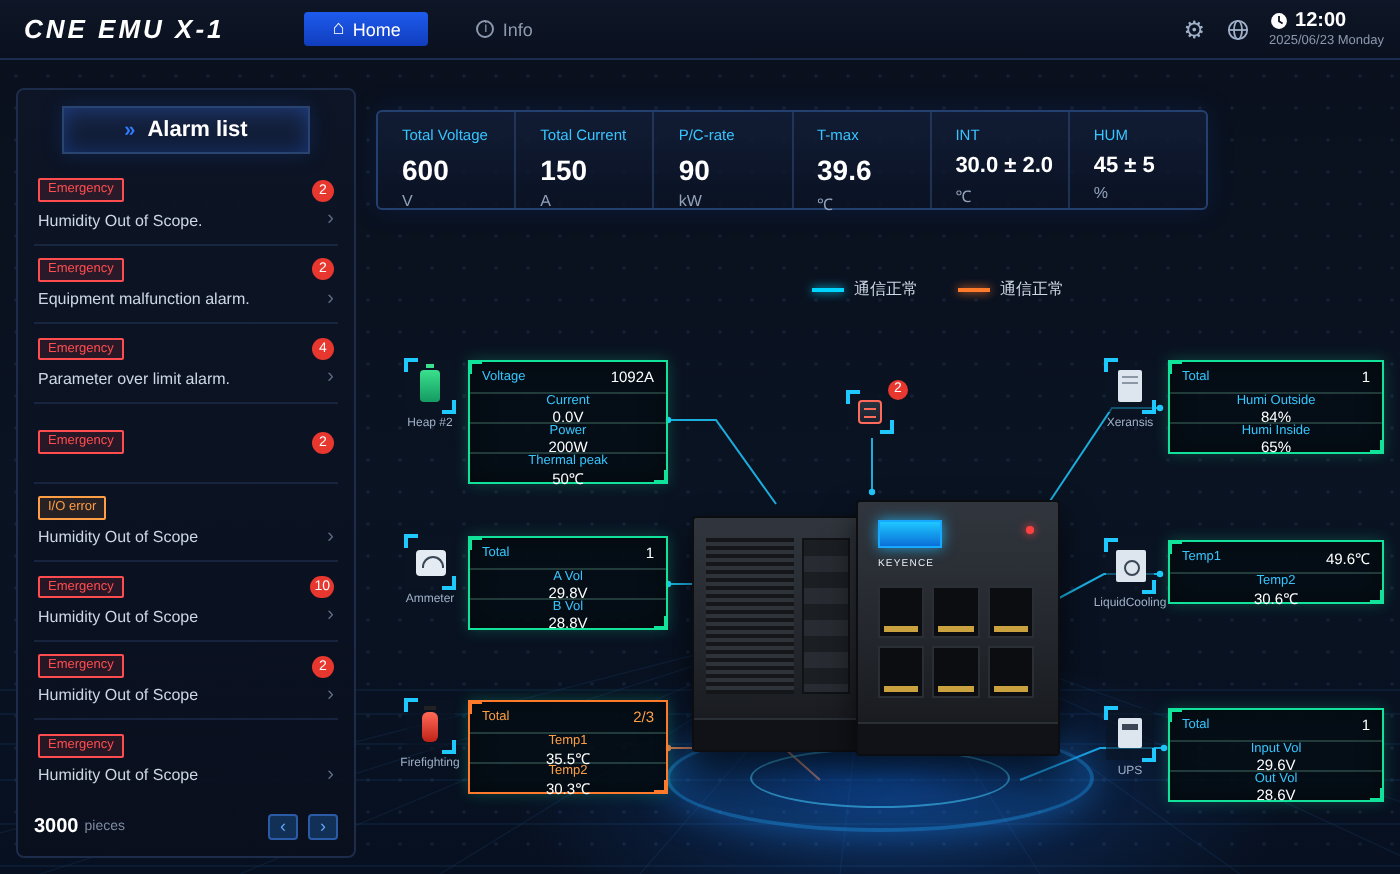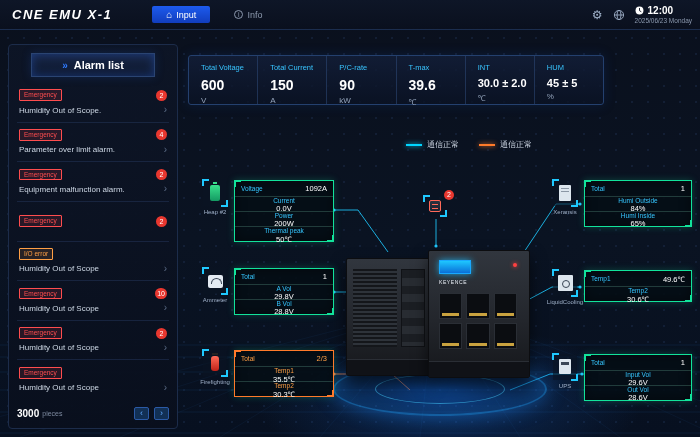--- a/index.html
+++ b/index.html
@@ -476,34 +476,34 @@
             <span class="count">2</span>
           </div>
           <div class="alarm-bottom">
             <span class="alarm-text">Humidity Out of Scope.</span>
             <span class="chev"></span>
           </div>
         </div>
         <div class="alarm-item">
           <div class="alarm-top">
             <span class="tag" style="--tagc: #ff4d4f;">Emergency</span>
+            <span class="count">2</span>
+          </div>
+          <div class="alarm-bottom">
+            <span class="alarm-text">Equipment malfunction alarm.</span>
+            <span class="chev"></span>
+          </div>
+        </div>
+        <div class="alarm-item">
+          <div class="alarm-top">
+            <span class="tag" style="--tagc: #ff4d4f;">Emergency</span>
             <span class="count">4</span>
           </div>
           <div class="alarm-bottom">
             <span class="alarm-text">Parameter over limit alarm.</span>
-            <span class="chev"></span>
-          </div>
-        </div>
-        <div class="alarm-item">
-          <div class="alarm-top">
-            <span class="tag" style="--tagc: #ff4d4f;">Emergency</span>
-            <span class="count">2</span>
-          </div>
-          <div class="alarm-bottom">
-            <span class="alarm-text">Equipment malfunction alarm.</span>
             <span class="chev"></span>
           </div>
         </div>
         <div class="alarm-item">
           <div class="alarm-top">
             <span class="tag" style="--tagc: #ff4d4f;">Emergency</span>
             <span class="count">2</span>
           </div>
         </div>
         <div class="alarm-item">
@@ -555,21 +555,21 @@
         <span class="page-btn next"></span>
       </span>
     </div>
   </div>
 
   <div class="topbar">
     <div class="logo">CNE EMU X-1</div>
     <div class="tabs">
       <div class="tab active">
         <span class="home-icon"></span>
-        <span>Input</span>
+        <span>Home</span>
       </div>
       <div class="tab">
         <span class="info-icon"></span>
         <span>Info</span>
       </div>
     </div>
     <div class="top-right">
       <span class="gear-icon"></span>
       <span class="globe-icon">
         <svg width="12" height="12" viewBox="0 0 12 12" fill="none" stroke="#9fb0c8" stroke-width="0.9">

